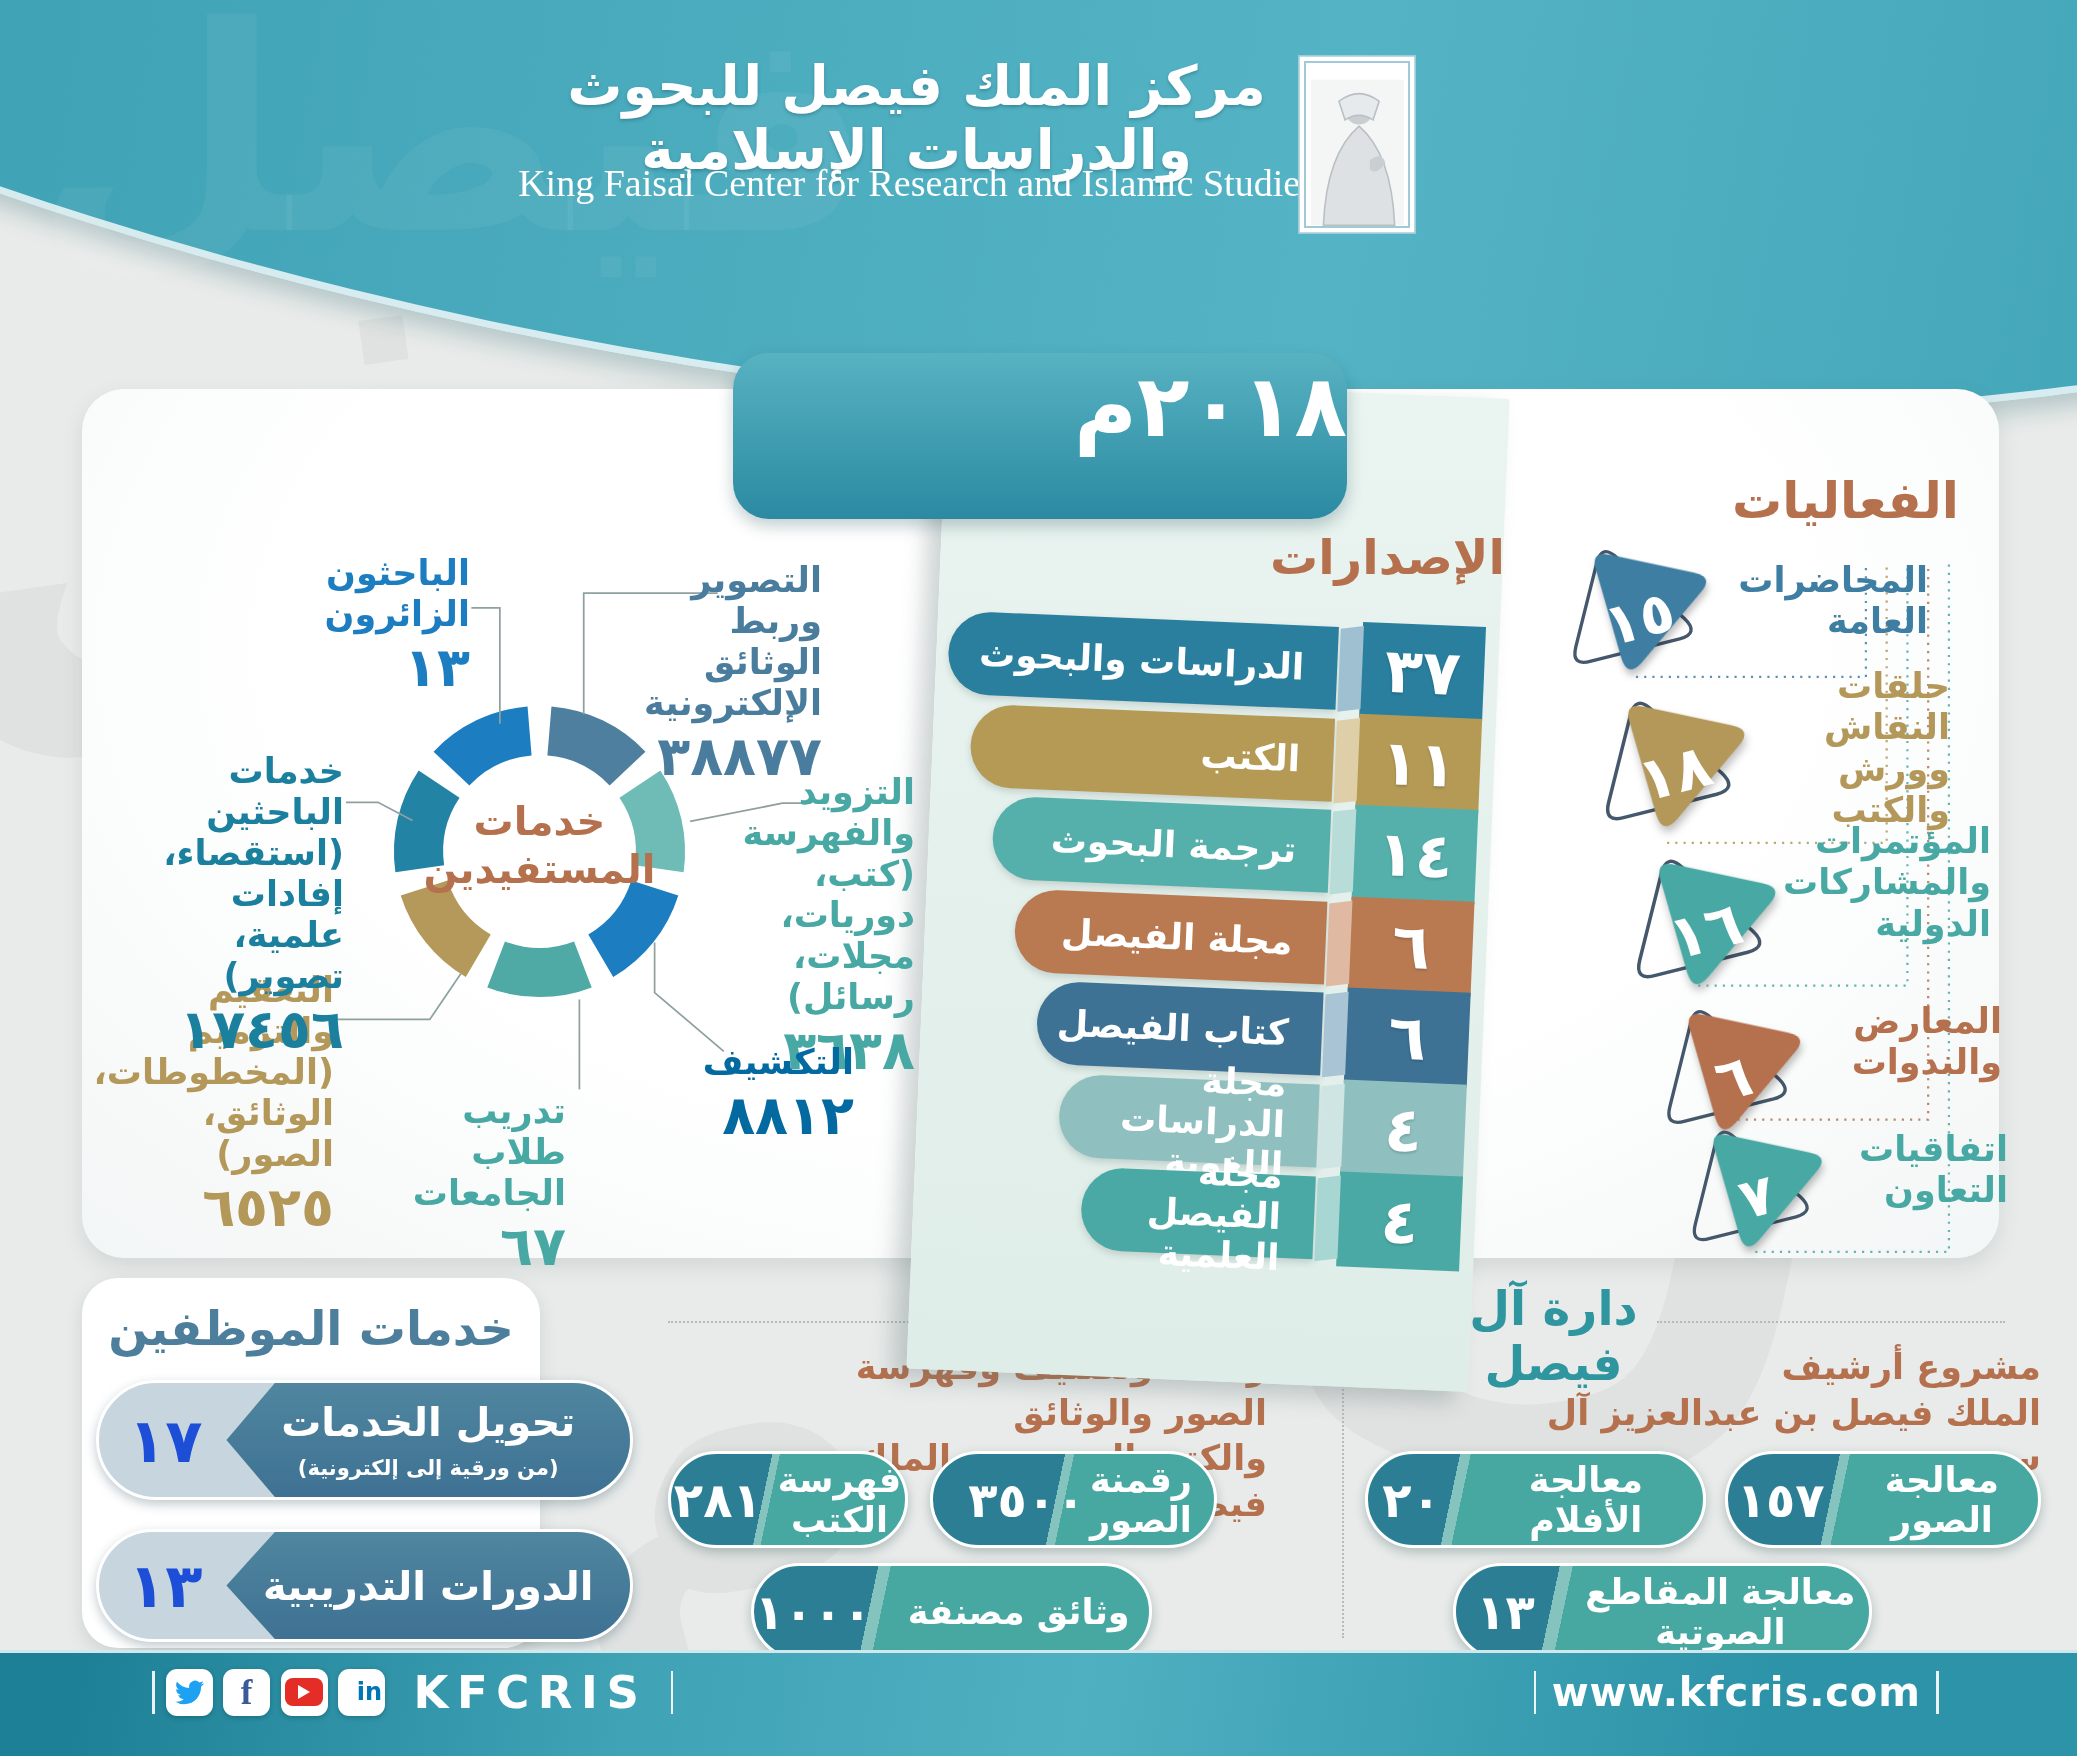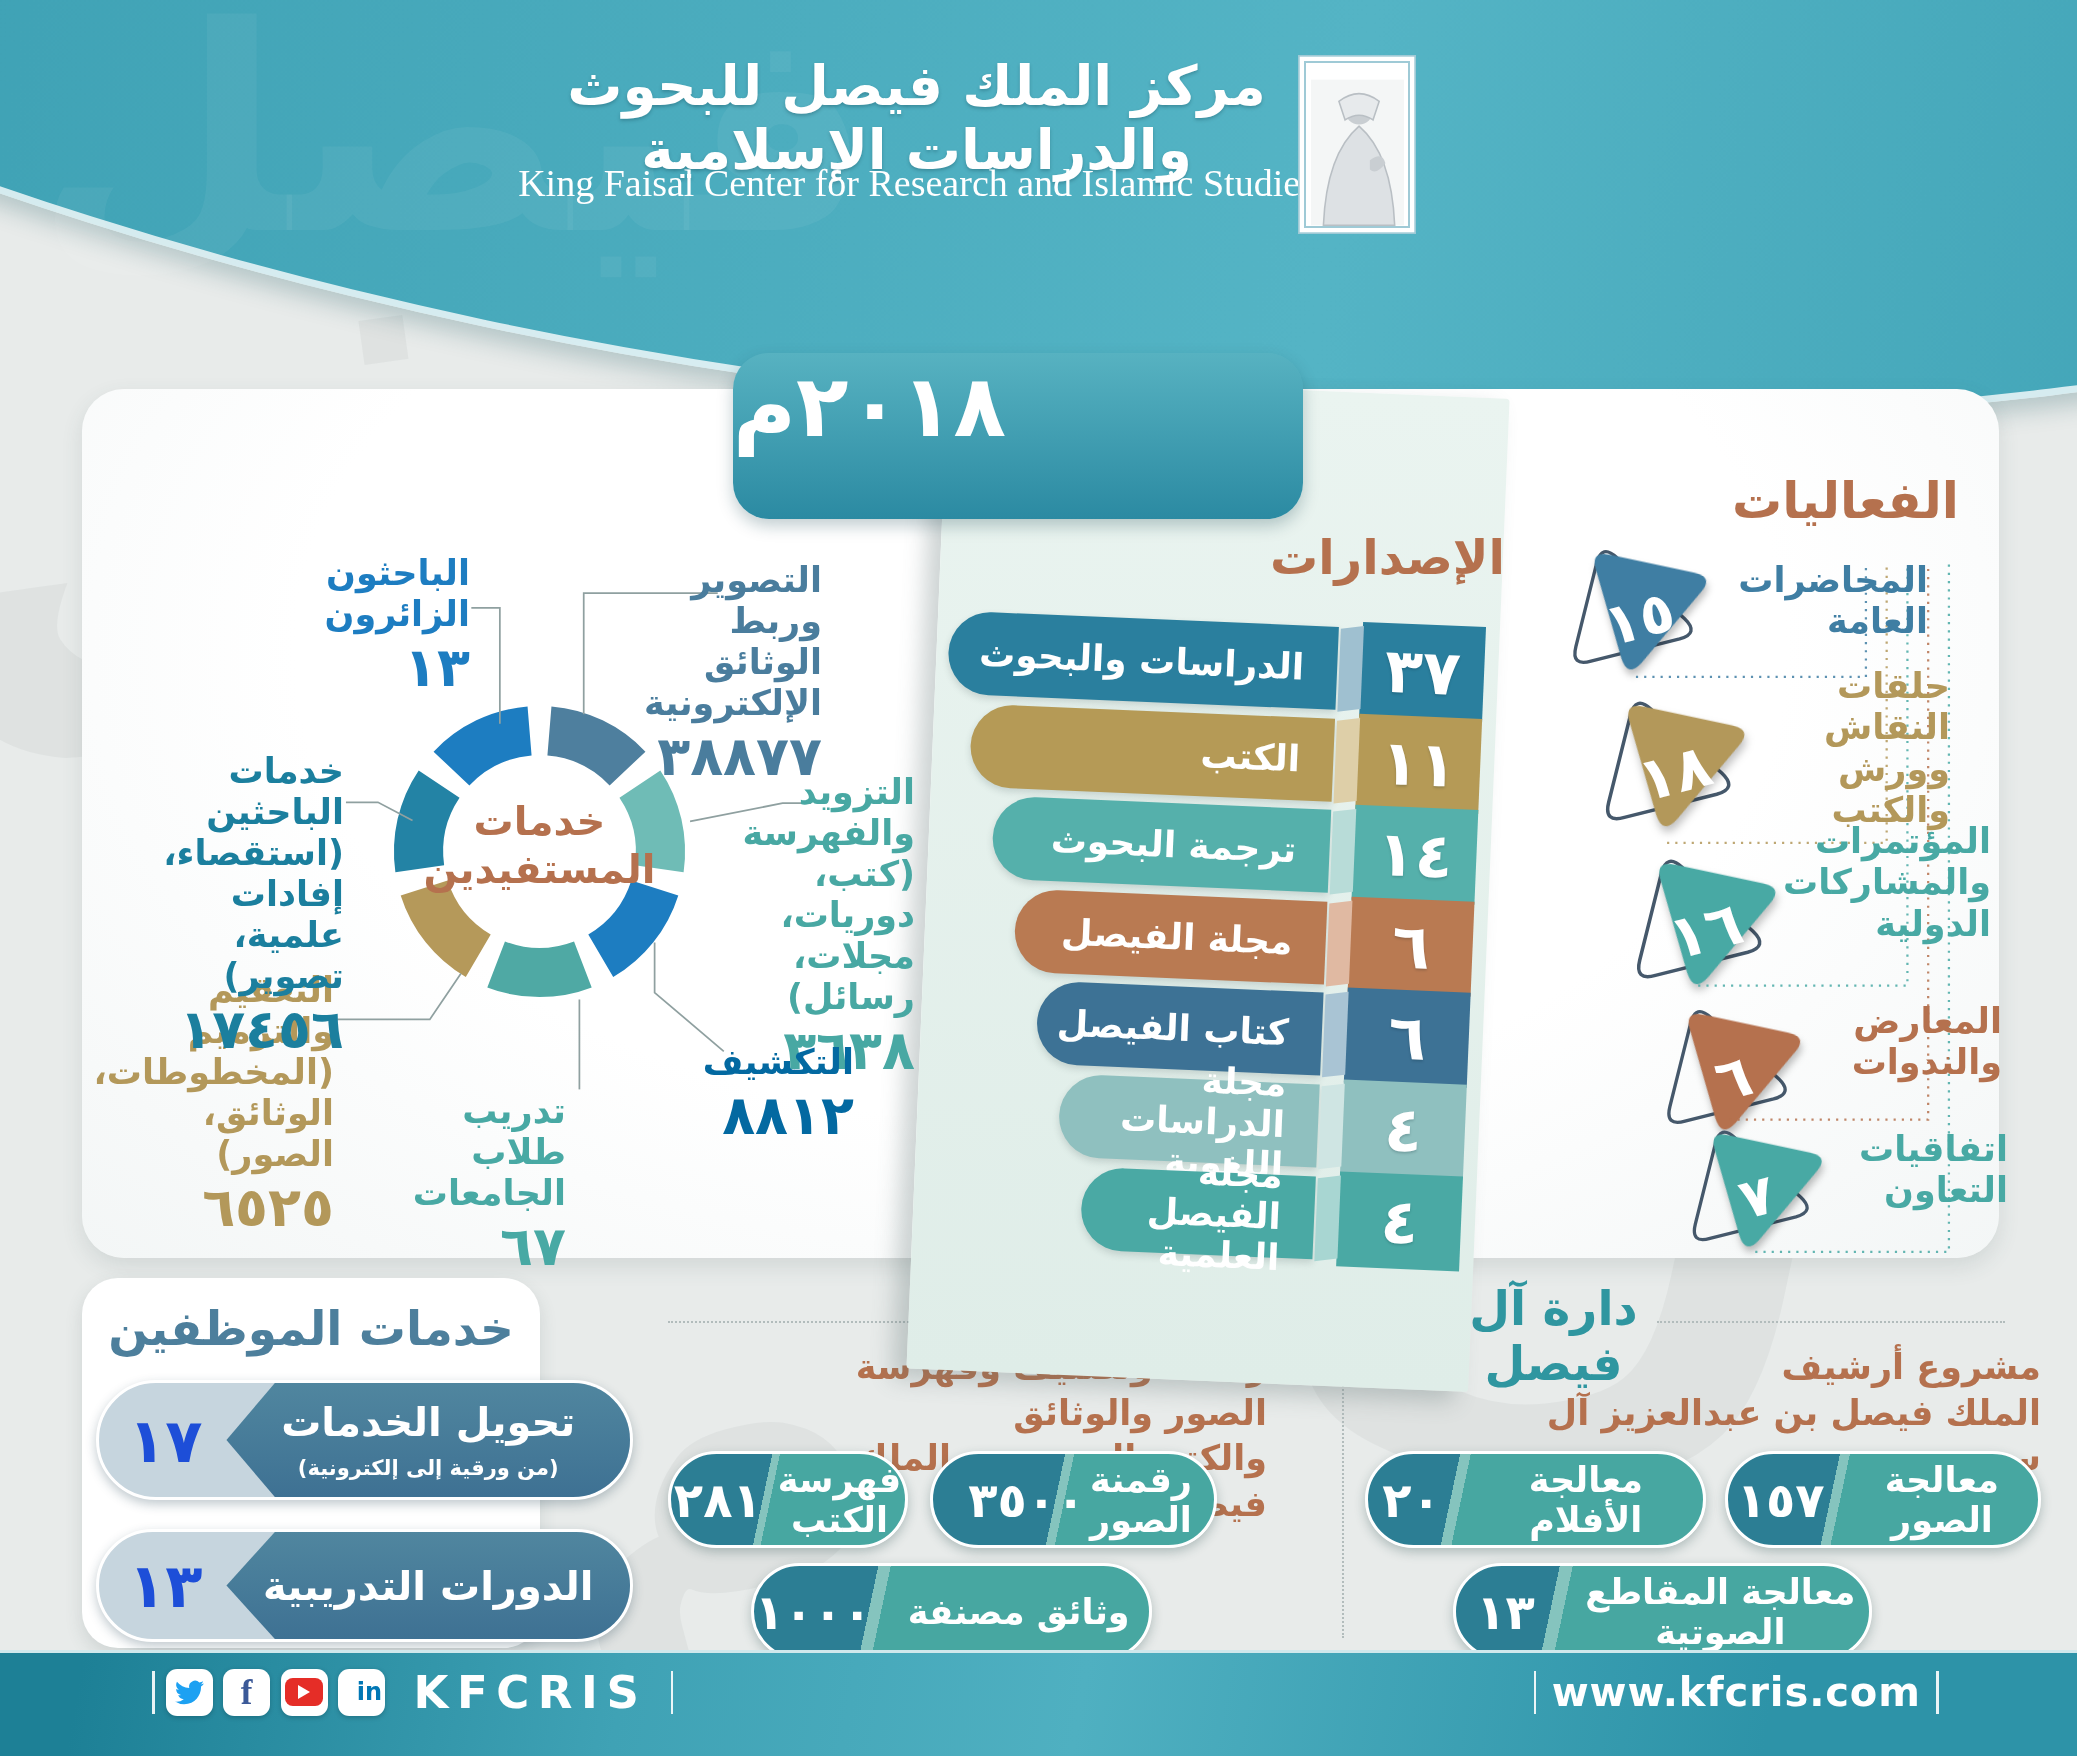--- a/index.html
+++ b/index.html
@@ -18,23 +18,23 @@
       font-weight:bold;z-index:2;pointer-events:none;}
   .hdr-ar{position:absolute;left:536px;top:54px;width:761px;text-align:center;z-index:3;
       color:#fff;font-size:55px;font-weight:bold;direction:rtl;
       text-shadow:0 1.7px 3.5px rgba(0,40,50,.25);}
   .hdr-en{position:absolute;left:484px;top:161px;width:865px;text-align:center;z-index:3;
       color:#fff;font-size:38px;font-family:"Liberation Serif",serif;}
   .king-frame{position:absolute;left:1304px;top:61px;width:102px;height:163px;z-index:3;
       background:#fff;border:2.6px solid #9fcad6;box-shadow:0 0 0 4.3px #fff,0 0 0 6px #9fcad6;
       display:flex;align-items:flex-end;justify-content:center;overflow:hidden;}
   
-  .badge{position:absolute;left:733px;top:353px;width:570px;height:166px;z-index:6;
+  .badge{position:absolute;left:733px;top:353px;width:614px;height:166px;z-index:6;
       border-radius:36px;background:linear-gradient(180deg,#57b2c1,#2b8aa2);
-      box-shadow:0 7px 15.6px rgba(10,60,70,.25);color:#fff;text-align:left;direction:rtl;}
+      box-shadow:0 7px 15.6px rgba(10,60,70,.25);color:#fff;text-align:right;direction:rtl;}
   .badge .y{font-size:86px;font-weight:bold;line-height:93px;margin-top:7px;}
   .badge .s{font-size:47px;font-weight:bold;line-height:54px;}
   
   .main-card{position:absolute;left:82px;top:389px;width:1917px;height:869px;z-index:2;
       background:radial-gradient(ellipse at 50% 30%,#ffffff 55%,#f3f6f6 100%);
       border-radius:42px;box-shadow:0 8.6px 21px rgba(60,80,80,.12);}
   .sec-title{position:absolute;font-weight:bold;color:#b5714e;z-index:5;direction:rtl;}
   #eventsTitle{left:1747px;top:472px;width:251px;font-size:50px;text-align:left;padding-right:39px;box-sizing:border-box;text-align:right;}
   #pubTitle{left:1293px;top:529px;width:212px;font-size:48px;text-align:right;}
   

